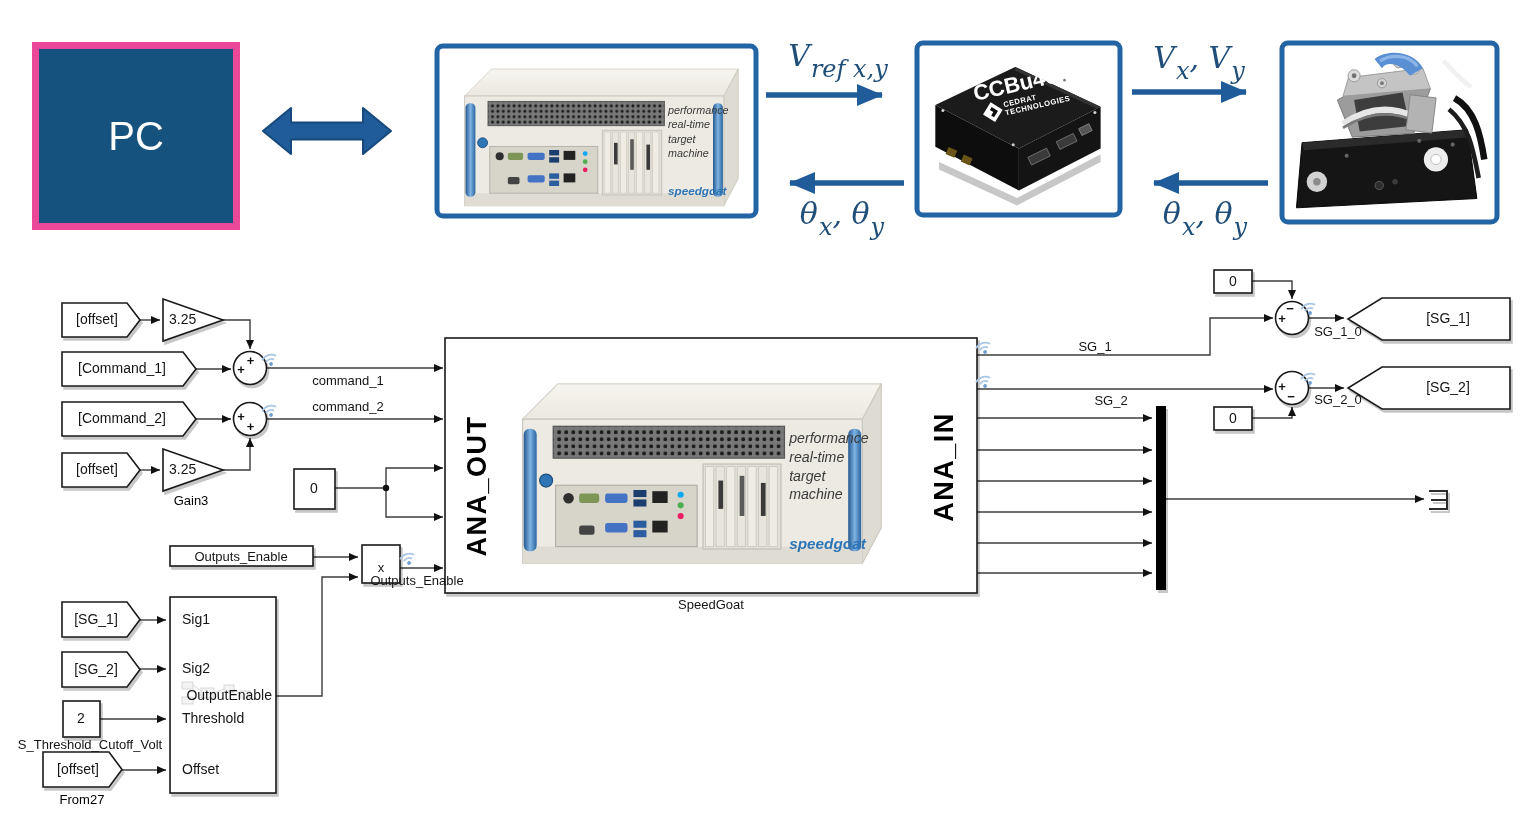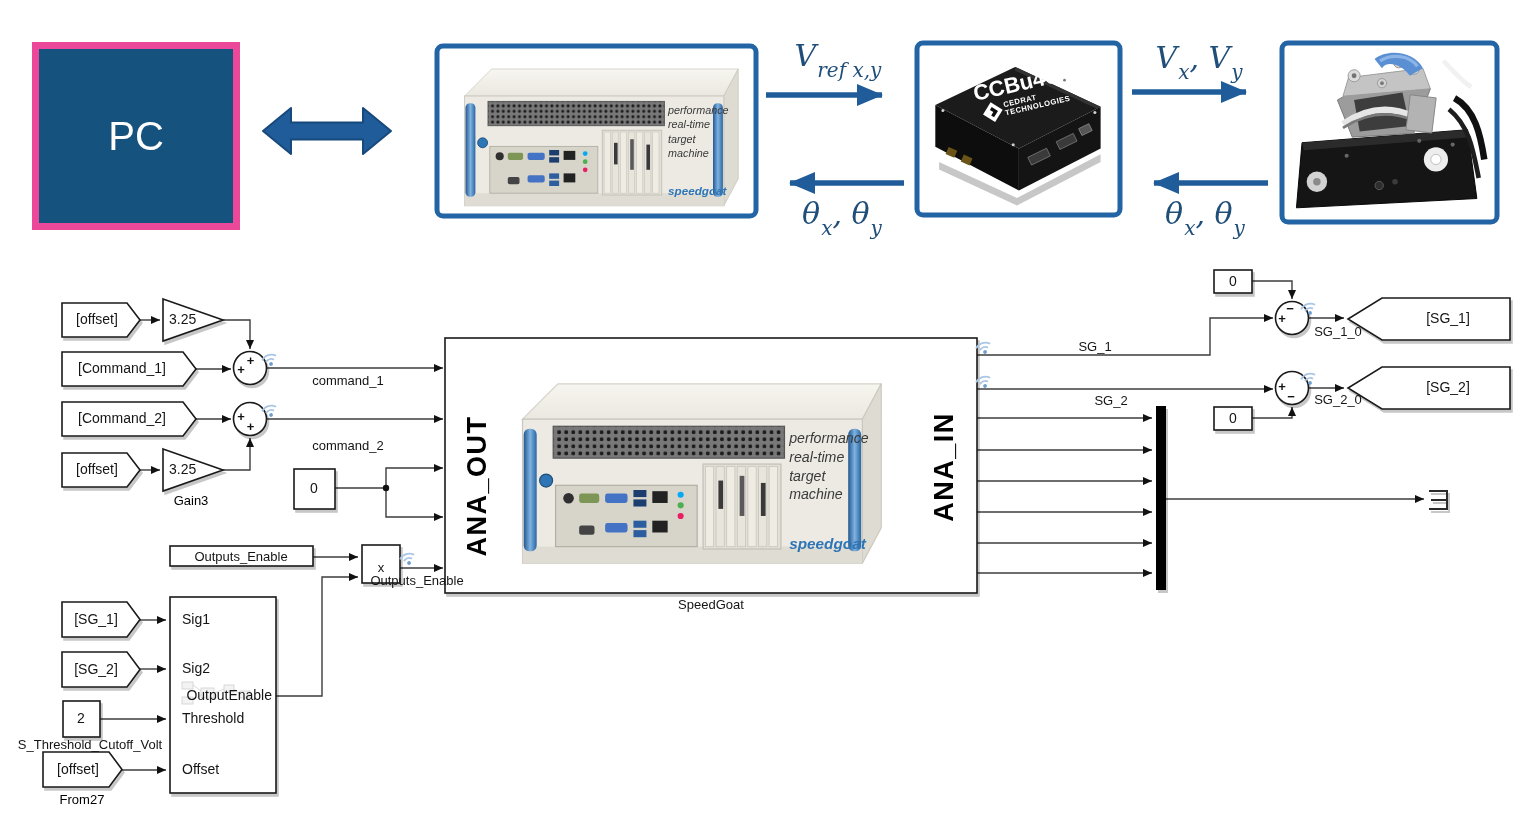--- a/index.html
+++ b/index.html
@@ -8,21 +8,21 @@
   svg.layer{position:absolute;left:0;top:0;}
   .lbl{position:absolute;font-size:13px;color:#141414;white-space:nowrap;line-height:15px;}
   .f14{font-size:14px;}
   .c{transform:translateX(-50%);}
   .r{transform:translateX(-100%);}
   .cyan{color:#000000;}
   .sign{position:absolute;font-size:13px;font-weight:700;color:#111;line-height:10px;
         transform:translate(-50%,-50%);}
   .math{position:absolute;font-family:"DejaVu Serif",serif;font-style:italic;font-size:30px;
         color:#1f4e79;white-space:nowrap;transform:translateX(-50%);}
-  .math sub{font-size:20px;position:relative;top:4px;margin-left:1px;font-style:italic;}
+  .math sub{font-size:24px;position:relative;top:4px;margin-left:1px;font-style:italic;}
   .pc{position:absolute;left:32px;top:42px;width:194px;height:174px;background:#15537e;
       border:7px solid #ec4899;display:flex;align-items:center;justify-content:center;
       font-size:40px;color:#fff;}
   .vlabel{position:absolute;transform:translate(-50%,-50%) rotate(-90deg);font-size:27px;
           font-weight:600;letter-spacing:1.5px;color:#000;white-space:nowrap;}
   
   .sh{filter:drop-shadow(2.5px 3px 0.5px rgba(0,0,0,0.22));}
   .blk{fill:#ffffff;stroke:#1a1a1a;stroke-width:1.6;}
   .wire{stroke:#3c3c3c;stroke-width:1.4;fill:none;}
   .barrow{stroke:#1f5c99;stroke-width:5.5;fill:none;}
@@ -305,21 +305,21 @@
   <div class="lbl f14 c" style="left:314px;top:481px;">0</div>
   <div class="lbl f14 c" style="left:1233px;top:274px;">0</div>
   <div class="lbl f14 c" style="left:1233px;top:411px;">0</div>
   <div class="lbl f14 c" style="left:81px;top:711px;">2</div>
   <div class="lbl c" style="left:90px;top:737px;">S_Threshold_Cutoff_Volt</div>
   <div class="lbl cyan c" style="left:82px;top:792px;">From27</div>
   <div class="lbl c" style="left:241px;top:549px;">Outputs_Enable</div>
   <div class="lbl c" style="left:381px;top:560px;">x</div>
 
   <div class="lbl c" style="left:348px;top:373px;">command_1</div>
-  <div class="lbl c" style="left:348px;top:438px;">command_2</div>
+  <div class="lbl c" style="left:348px;top:399px;">command_2</div>
   <div class="lbl c" style="left:1095px;top:339px;">SG_1</div>
   <div class="lbl c" style="left:1111px;top:393px;">SG_2</div>
   <div class="lbl c" style="left:1338px;top:324px;text-align:center;">SG_1_0</div>
   <div class="lbl c" style="left:1338px;top:392px;">SG_2_0</div>
   <div class="lbl c" style="left:417px;top:573px;">Outputs_Enable</div>
 
   <div class="vlabel" style="left:477px;top:486px;">ANA_OUT</div>
   <div class="vlabel" style="left:944px;top:467px;">ANA_IN</div>
   <div class="lbl c" style="left:711px;top:597px;">SpeedGoat</div>
 

